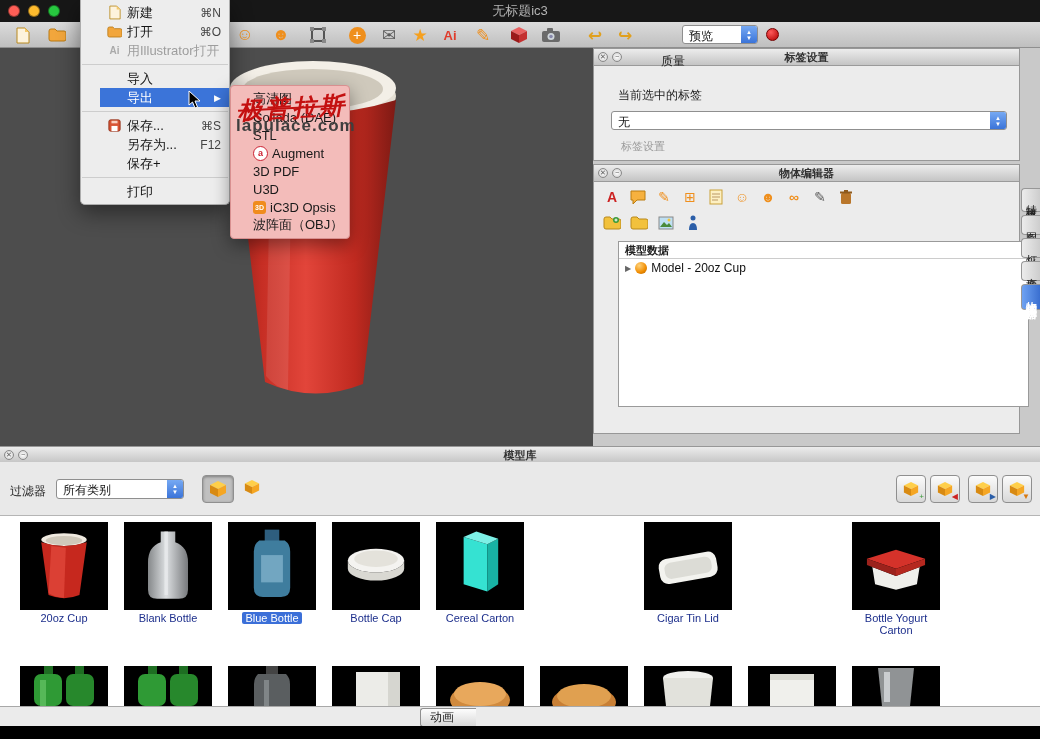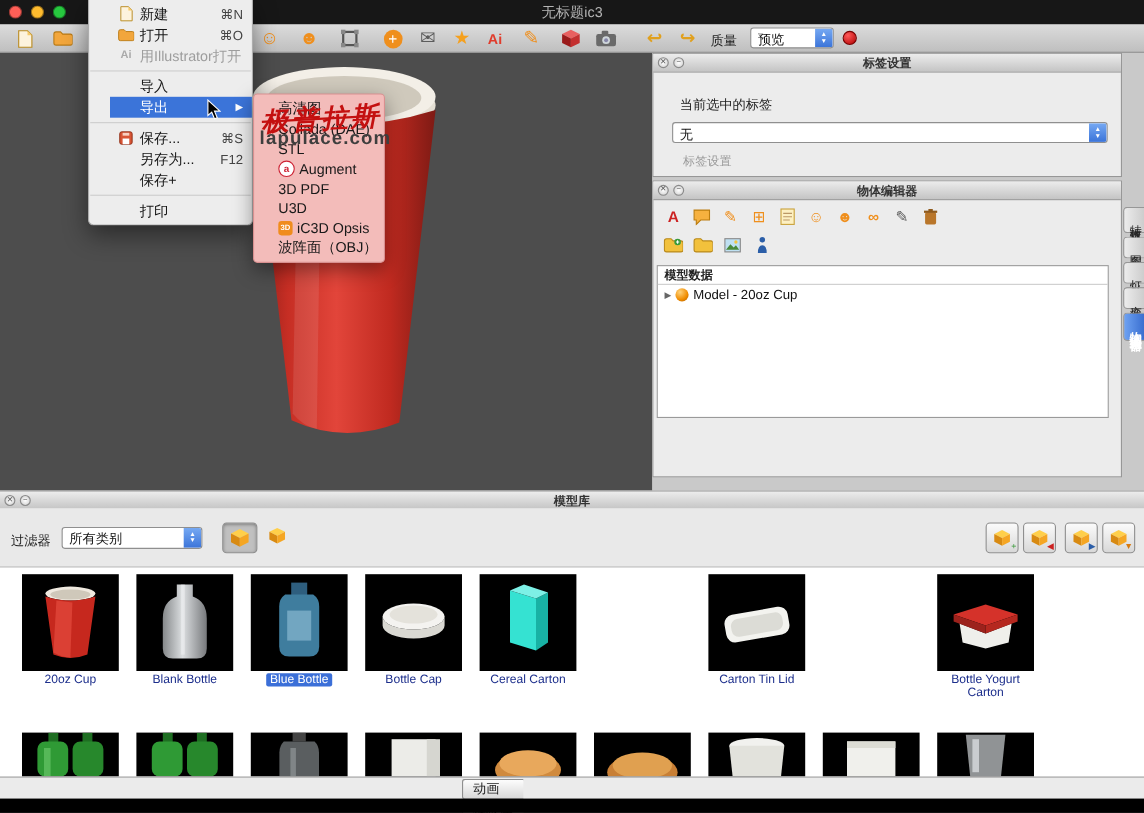--- a/index.html
+++ b/index.html
@@ -176,21 +176,21 @@
           <circle cx="11" cy="4" r="1.5" fill="#f2c53f"></circle>
         </svg>
     </span>
     <span class="mi" style="left:89px;top:48px;">
       <svg width="12" height="16" viewBox="0 0 12 16">
           <circle cx="6" cy="3" r="2.5" fill="#2b5ea8"></circle>
           <path d="M2 15 q0 -7 4 -7 q4 0 4 7 z" fill="#2b5ea8"></path>
         </svg>
     </span>
 
-    <div class="tree" style="left:3px;top:76px;width:411px;height:139px;">
+    <div class="tree" style="left:24px;top:76px;width:411px;height:166px;">
       <div class="tree-head">模型数据</div>
       <div class="tree-row">
         <span class="disc">▶</span>
         <span class="sphere"></span>
         <span>Model - 20oz Cup</span>
       </div>
     </div>
   </div>
 
   <div class="abs tabstrip">
@@ -327,21 +327,21 @@
   </div>
   <div class="thumb" style="left:640px;">
     <div class="tsq">
       <svg width="80" height="80" viewBox="0 0 88 88">
           <g transform="rotate(-10 44 45)">
             <rect x="12" y="32" width="64" height="28" rx="9" fill="#f3f3ef"></rect>
             <rect x="18" y="37" width="52" height="18" rx="7" fill="#dcdcd6"></rect>
           </g>
         </svg>
     </div>
-    <div class="tlabel"><span class="tl-text">Carton Tin Lid</span></div>
+    <div class="tlabel"><span class="tl-text">Cigar Tin Lid</span></div>
   </div>
   <div class="thumb" style="left:848px;">
     <div class="tsq">
       <svg width="80" height="80" viewBox="0 0 88 88">
           <path d="M18 45 L44 55 L70 45 L67 64 L44 70 L21 64 Z" fill="#efefeb"></path>
           <path d="M12 36 L44 26 L76 36 L44 47 Z" fill="#d5322a"></path>
           <path d="M12 36 L44 47 L44 55 L12 43 Z" fill="#9c221c"></path>
           <path d="M44 47 L76 36 L76 43 L44 55 Z" fill="#b5281f"></path>
         </svg>
     </div>
@@ -484,21 +484,21 @@
     <span class="ti" style="left:538px;">
       <svg width="20" height="16" viewBox="0 0 20 16">
           <rect x="1" y="4" width="18" height="11" rx="2" fill="#6a6a6a"></rect>
           <rect x="6" y="1" width="6" height="4" rx="1" fill="#6a6a6a"></rect>
           <circle cx="10" cy="9.5" r="3.5" fill="#cfd6da"></circle>
           <circle cx="10" cy="9.5" r="1.8" fill="#8888aa"></circle>
         </svg>
     </span>
     <span class="ti" style="left:582px;color:#e0a01e;font-weight:bold;">↩</span>
     <span class="ti" style="left:612px;color:#e0a01e;font-weight:bold;">↪</span>
-    <span class="qlabel" style="left:646px;">质量</span>
+    <span class="qlabel" style="left:661px;margin-top:24px;">质量</span>
     <div class="dropdown" style="left:682px;top:3px;width:76px;height:19px;">
       <span class="dval">预览</span>
       <span class="stepper">
         <span>▲</span>
         <span>▼</span>
       </span>
     </div>
     <span class="recdot" style="left:766px;top:6px;"></span>
   </div>
 

